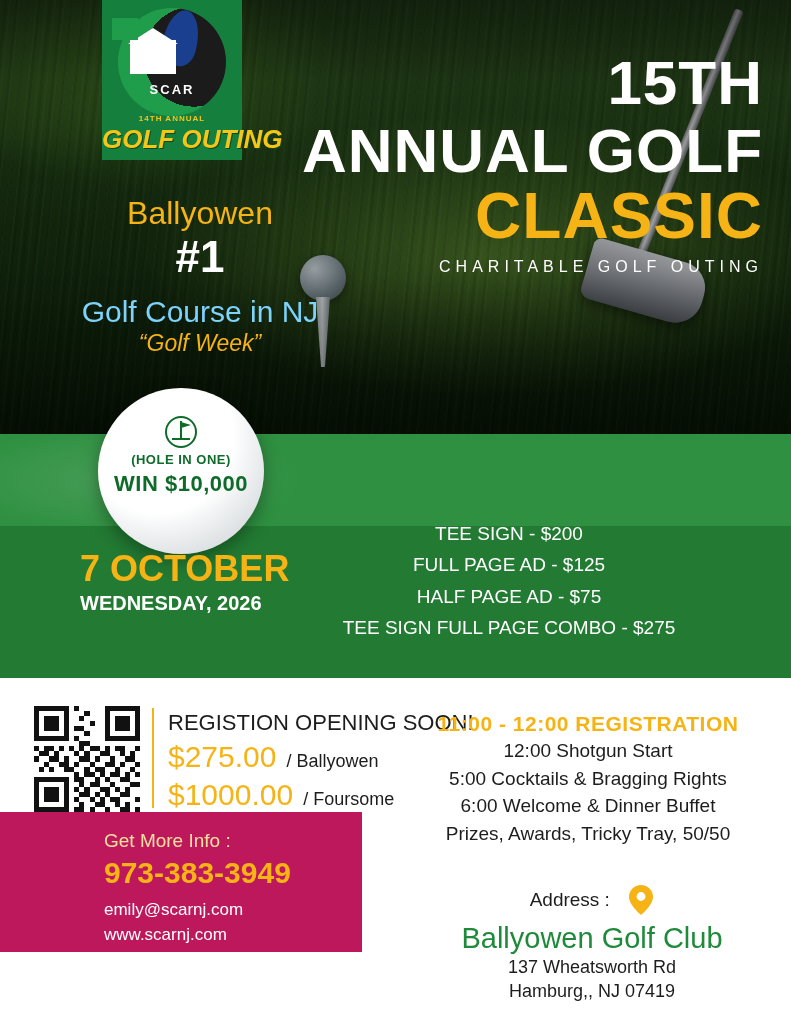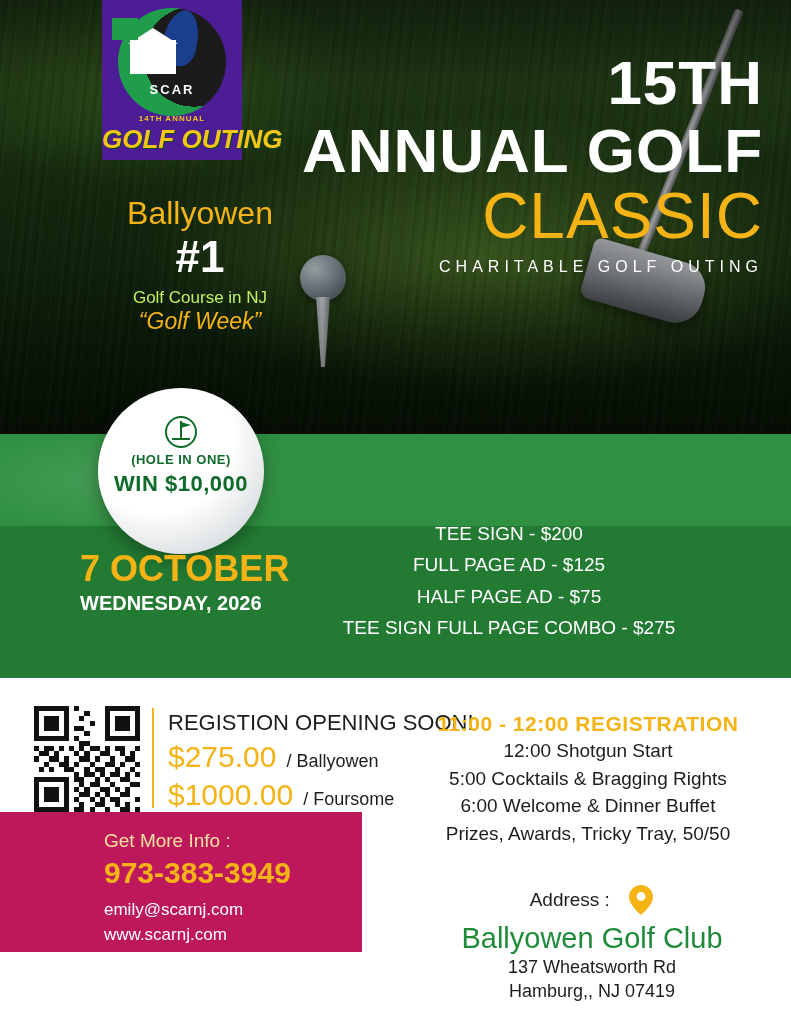--- a/index.html
+++ b/index.html
@@ -88,21 +88,21 @@
     width: 14px; height: 70px;
     background: linear-gradient(90deg,#b9c6cc,#eef3f5 45%,#8c999f);
     clip-path: polygon(0 0, 100% 0, 64% 100%, 36% 100%);
   }
 
   
   .logo {
     position: absolute;
     left: 102px; top: 0;
     width: 140px; height: 160px;
-    background: #4c1d95;
+    background: #15803d;
     text-align: center;
     overflow: hidden;
   }
   .logo-circle {
     position: absolute;
     left: 16px; top: 8px;
     width: 108px; height: 108px;
     border-radius: 50%;
     background: radial-gradient(circle at 70% 45%, #1b1b1b 0 52%, #1f9d4b 52%);
   }
@@ -190,21 +190,21 @@
     color: #ffffff;
     font-size: 62px;
     font-weight: bold;
     line-height: 1.05;
     letter-spacing: 1px;
     margin-top: 4px;
   }
   .h-classic {
     color: #f5b315;
     font-size: 64px;
-    font-weight: normal;
+    font-weight: bold;
     line-height: 1.05;
     letter-spacing: 1px;
   }
   .h-tag {
     color: #ffffff;
     font-size: 16px;
     letter-spacing: 5px;
     margin-top: 8px;
   }
 
@@ -222,24 +222,24 @@
     line-height: 1.1;
   }
   .blurb-num {
     color: #ffffff;
     font-size: 44px;
     font-weight: bold;
     line-height: 1.1;
     margin-top: 2px;
   }
   .blurb-course {
-    color: #bef264;
-    font-size: 17px;
+    color: #7dd3fc;
+    font-size: 30px;
     line-height: 1.2;
-    margin-top: 6px;
+    margin-top: 12px;
   }
   .blurb-quote {
     color: #f5b315;
     font-size: 23px;
     font-style: italic;
     line-height: 1.2;
   }
 
   
   .band {

